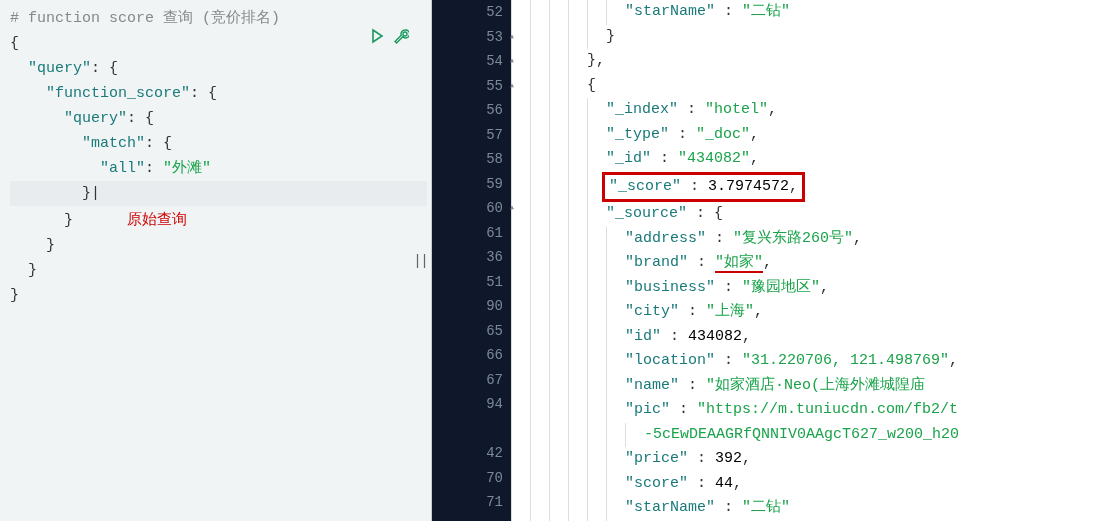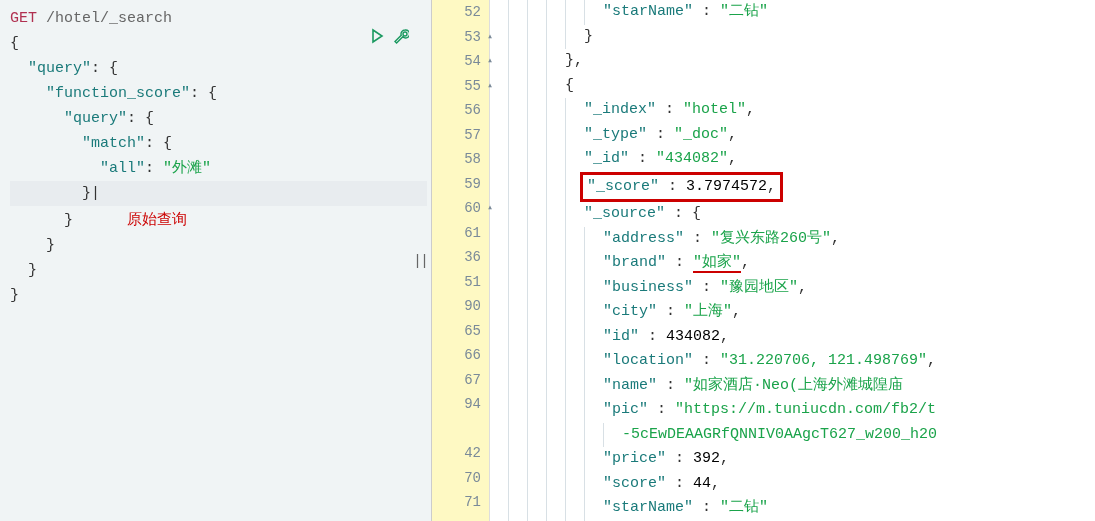--- a/index.html
+++ b/index.html
@@ -29,22 +29,22 @@
     color: #666;
     letter-spacing: -2px;
   }
   .right-pane {
     flex: 1;
     display: flex;
     background: #fff;
     overflow: hidden;
   }
   .gutter {
-    width: 58px;
-    background: #fef9c3;
+    width: 80px;
+    background: #0f172a;
     border-right: 1px solid #ddd;
     text-align: right;
     padding-right: 8px;
     color: #7a8a99;
     font-size: 14px;
     line-height: 24.5px;
   }
   .gutter .ln { position: relative; }
   .fold-mark {
     position: absolute;
@@ -117,21 +117,21 @@
           <path d="M4 2 L13 8 L4 14 Z" fill="none" stroke="#1a9960" stroke-width="1.6"></path>
         </svg>
     </span>
     <span>
       <svg viewBox="0 0 16 16">
           <path d="M12 2a4 4 0 0 0-3.8 5.2L2 13.4 3.6 15l6.2-6.2A4 4 0 1 0 12 2zm0 2a2 2 0 1 1 0 4 2 2 0 0 1 0-4z" fill="none" stroke="#1a9960" stroke-width="1.4"></path>
         </svg>
     </span>
   </div>
   <div class="left-code">
-    <div><span class="method">GET</span> <span class="path">/hotel/_search</span></div>
+    <div><span class="comment"># function score 查询 (竞价排名)</span></div>
     <div><span class="lpunct">{</span></div>
     <div style="padding-left:18px"><span class="lkey">"query"</span><span class="lpunct">: {</span></div>
     <div style="padding-left:36px"><span class="lkey">"function_score"</span><span class="lpunct">: {</span></div>
     <div style="padding-left:54px"><span class="lkey">"query"</span><span class="lpunct">: {</span></div>
     <div style="padding-left:72px"><span class="lkey">"match"</span><span class="lpunct">: {</span></div>
     <div style="padding-left:90px"><span class="lkey">"all"</span><span class="lpunct">: </span><span class="lstr">"外滩"</span></div>
     <span class="hl-line" style="padding-left:72px"><span class="lpunct">}|</span></span>
     <div style="padding-left:54px"><span class="lpunct">}</span>&nbsp;&nbsp;&nbsp;&nbsp;&nbsp;&nbsp;<span class="annotation">原始查询</span></div>
     <div style="padding-left:36px"><span class="lpunct">}</span></div>
     <div style="padding-left:18px"><span class="lpunct">}</span></div>

